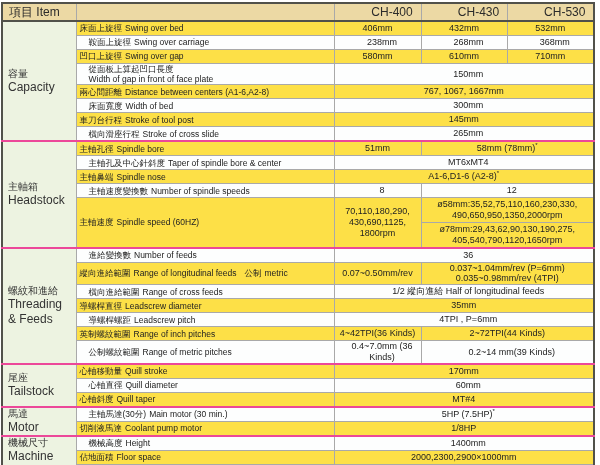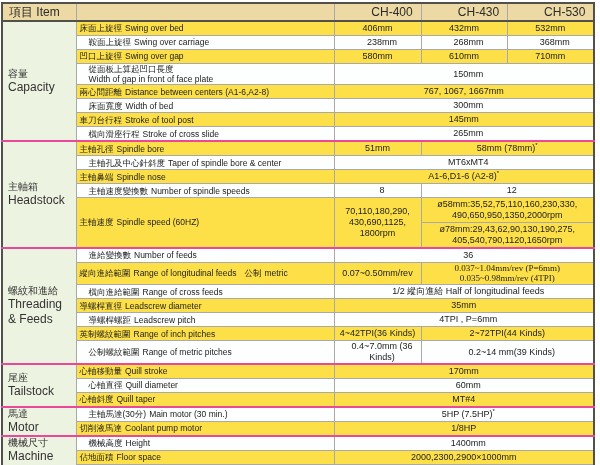--- a/index.html
+++ b/index.html
@@ -28,21 +28,21 @@
   tr.a td.lbl, tr.a td.val{background:#fde047;}
   tr.b td.lbl, tr.b td.val{background:#fdfefe;padding-left:12px;}
   
   tr.grp td{border-top:2px solid #ec4899;}
   
   tr.h2 td{height:20px;}
   td.stack{padding:0;}
   .stack-line{padding:1px 2px;text-align:center;min-height:18px;display:flex;
     align-items:center;justify-content:center;}
   .stack-line.divided{border-bottom:1px solid #a9a9a9;}
-  .two-line div{text-align:center;font-family:Liberation Serif, serif;}
+  .two-line div{text-align:center;}
   sup.mk{font-size:6px;vertical-align:super;line-height:0;}
   .lbl-block{display:block;}
 </style>
 </head>
 <body>
 
 <table>
   <colgroup>
       <col class="c-cat">
       <col class="c-item">

